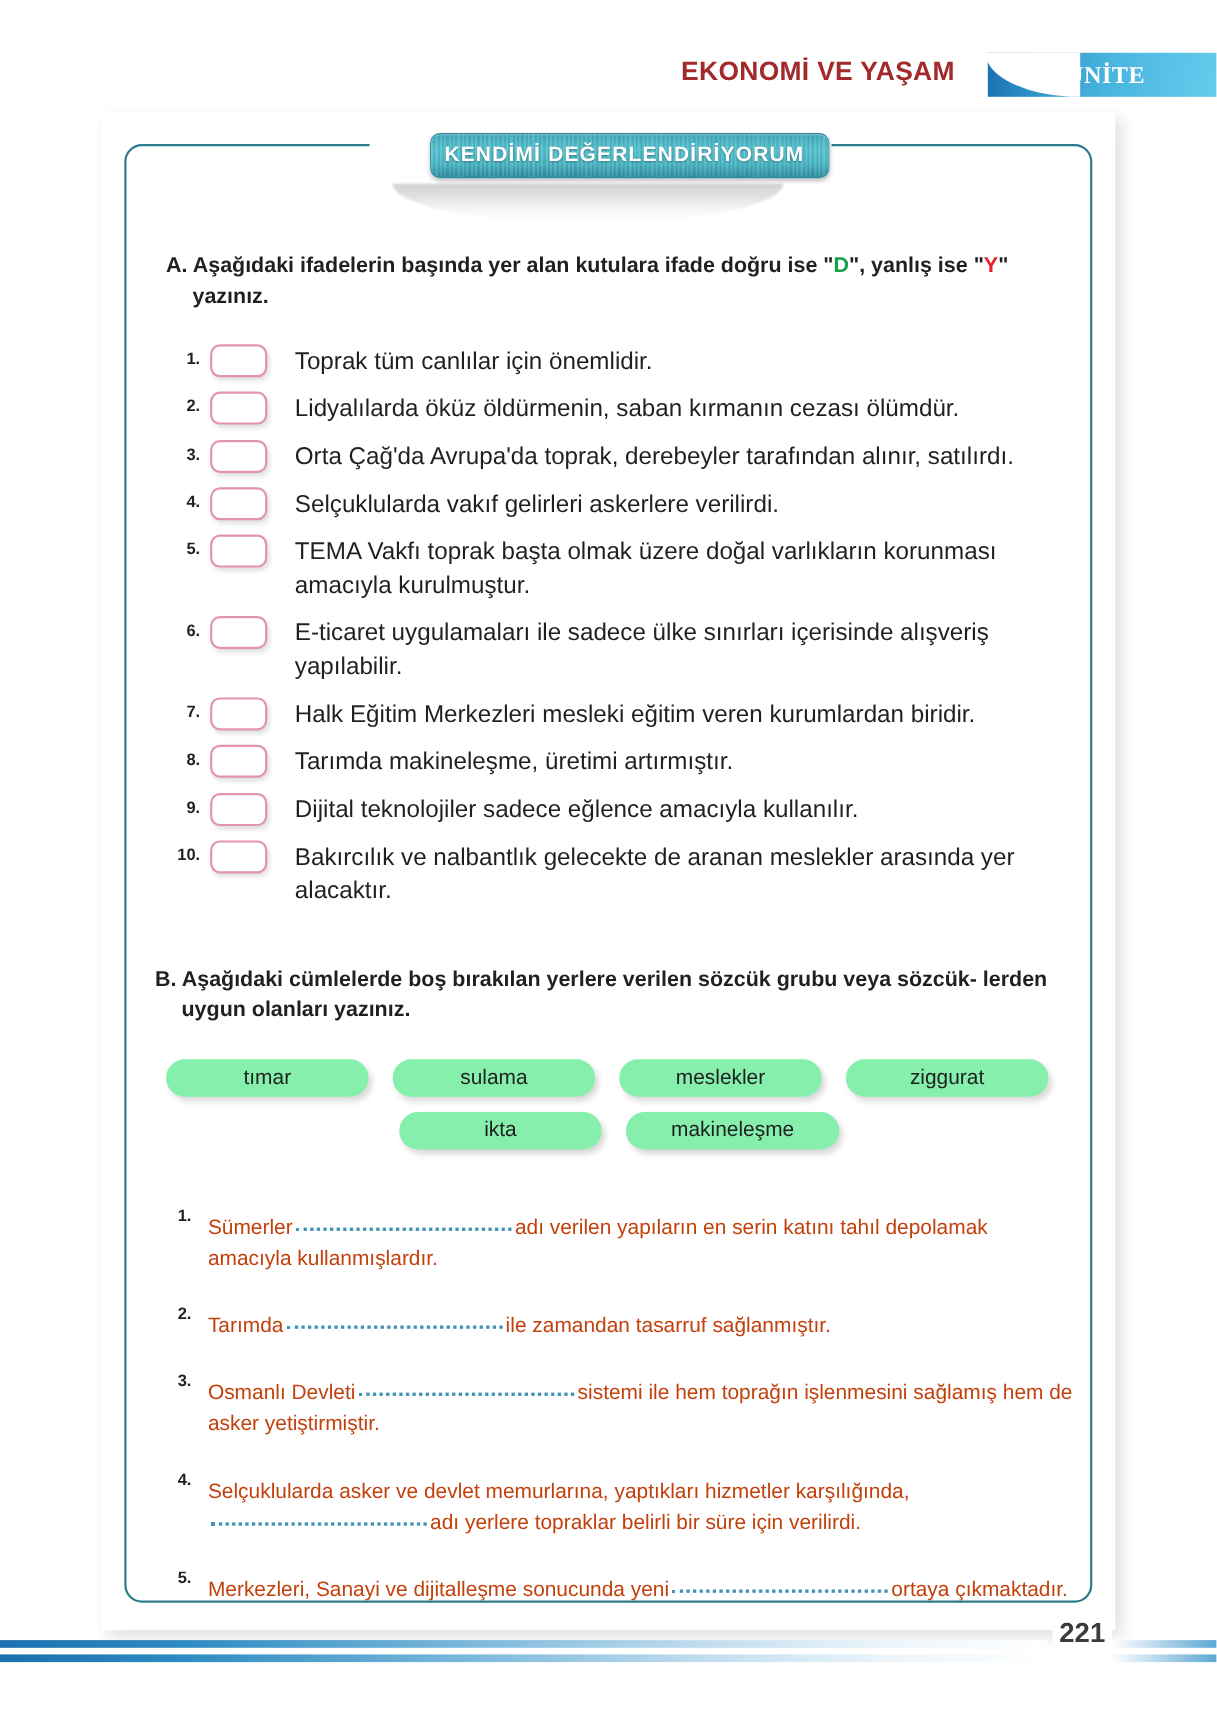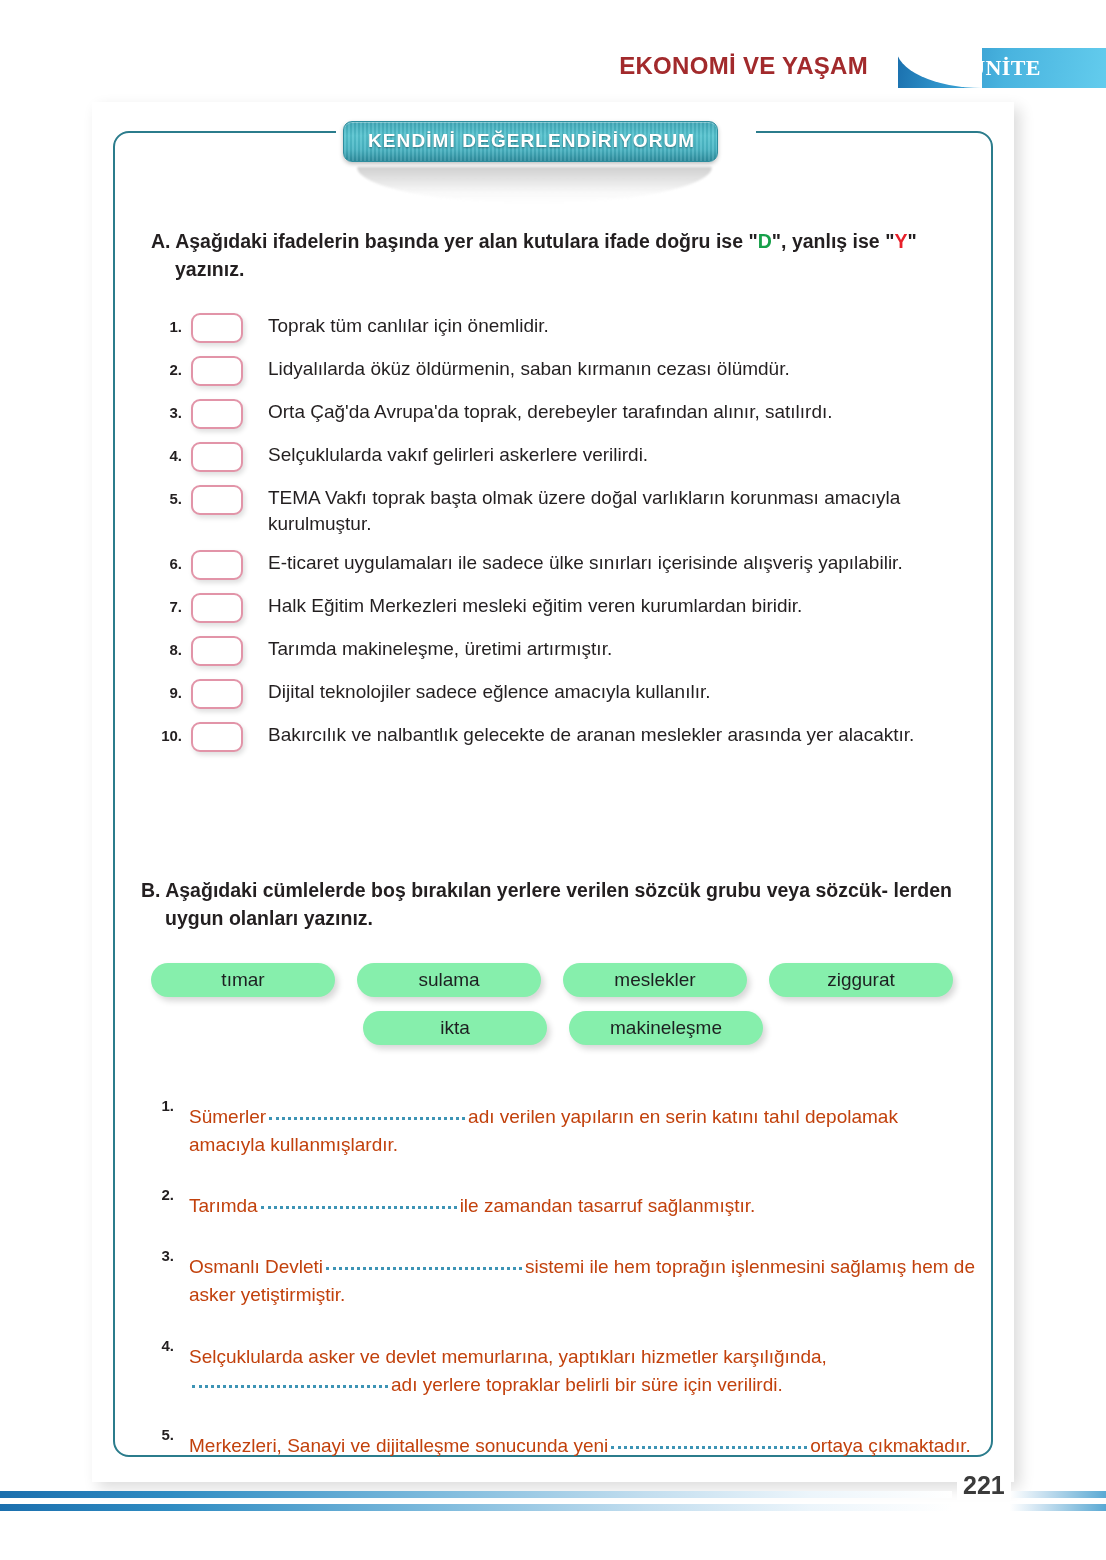--- a/index.html
+++ b/index.html
@@ -87,27 +87,28 @@
   }
 
   
   .title-pill-wrap {
     position: absolute;
     top: 121px; left: 343px;
     z-index: 6;
   }
   .title-pill {
     position: relative;
-    padding: 8px 22px 9px 24px;
+    padding: 8px 22px 9px 12px;
     border-radius: 9px;
     background:
       repeating-linear-gradient(90deg, rgba(255,255,255,0.10) 0 2px, rgba(0,0,0,0.05) 2px 4px),
       linear-gradient(180deg, #3fa8b8 0%, #54c3cf 35%, #49b5c4 70%, #2e8d9e 100%);
     box-shadow: 0 2px 4px rgba(0,0,0,0.25), inset 0 1px 0 rgba(255,255,255,0.35);
     border: 1px solid #2e8d9e;
+    margin-left: 48px;
   }
   .title-pill-text {
     color: #ffffff;
     font-size: 19px;
     font-weight: bold;
     letter-spacing: 1.1px;
     text-shadow: 0 1px 2px rgba(0,0,0,0.35);
     white-space: nowrap;
   }
   .title-pill-shadow {
@@ -175,21 +176,21 @@
     height: 30px;
     border: 2px solid #e294a8;
     border-radius: 9px;
     background: #ffffff;
     box-shadow: 2px 3px 5px rgba(0,0,0,0.13);
     margin-top: 2px;
   }
   .tf-text {
     flex: 1;
     padding-left: 25px;
-    font-size: 19px;
+    font-size: 22px;
     color: #231f20;
     line-height: 1.38;
     padding-top: 2px;
   }
 
   #sectionB-heading {
     position: absolute;
     top: 745px; left: 28px;
     width: 840px;
   }

